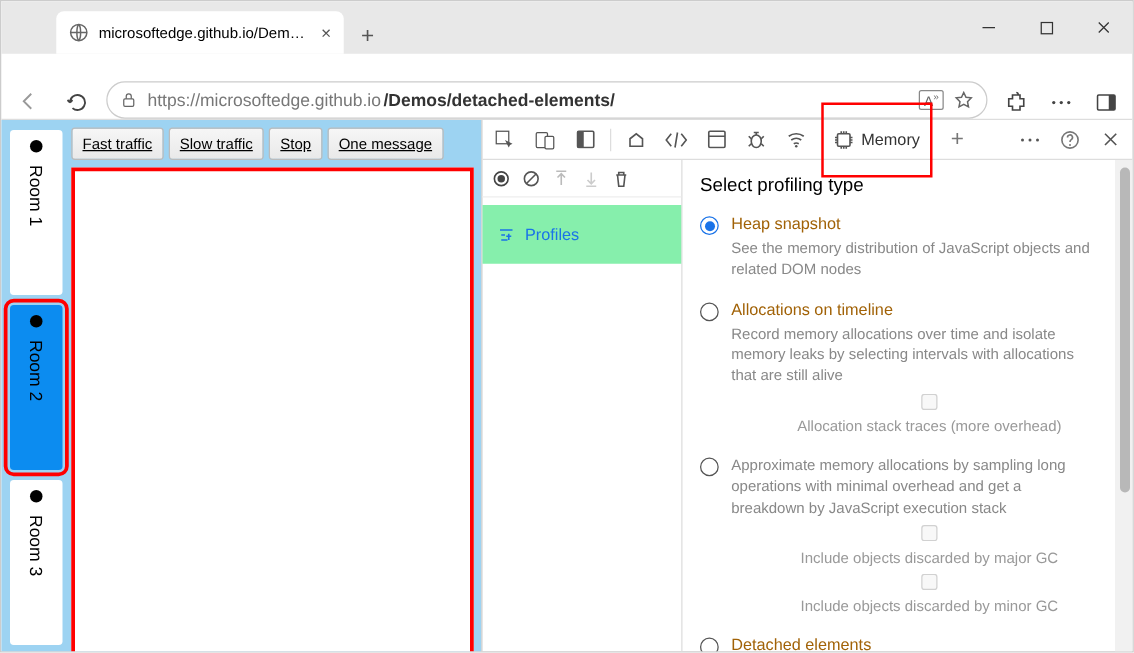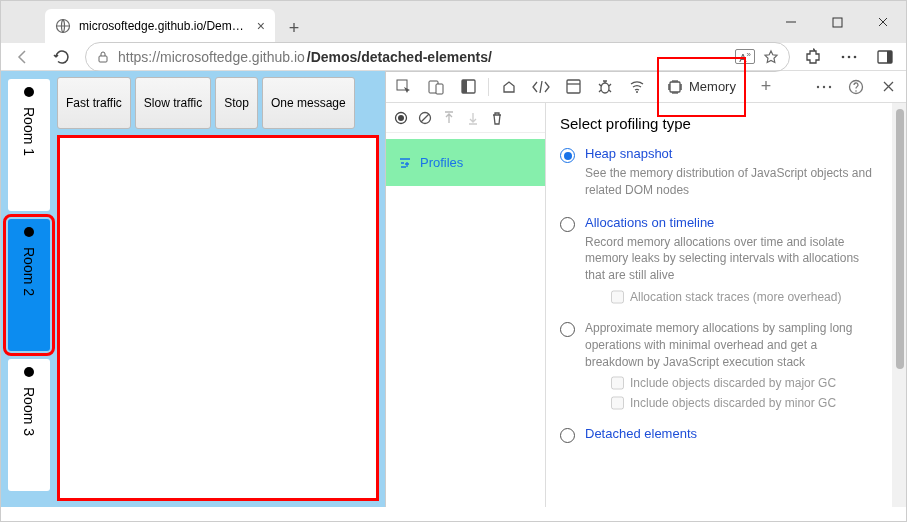--- a/index.html
+++ b/index.html
@@ -9,61 +9,61 @@
 .titlebar { height: 42px; background: #e8e8e8; display: flex; align-items: flex-end; }
 .tab { margin-left: 44px; height: 34px; background: #fff; border-radius: 6px 6px 0 0; display: flex; align-items: center; padding: 0 10px; gap: 8px; font-size: 12px; width: 230px; }
 .tab .globe { width: 16px; height: 16px; }
 .tab-title { flex: 1; white-space: nowrap; overflow: hidden; text-overflow: ellipsis; }
 .tab-close { font-size: 14px; color: #555; }
 .newtab { width: 30px; height: 30px; display: flex; align-items: center; justify-content: center; font-size: 18px; color: #555; margin-left: 4px; }
 .winbtns { margin-left: auto; display: flex; }
 .winbtn { width: 46px; height: 42px; display: flex; align-items: center; justify-content: center; color: #333; }
 
 
-.addr { height: 28px; display: flex; align-items: center; padding: 0 8px; gap: 10px; border-bottom: 1px solid #ddd; }
+.addr { height: 53px; display: flex; align-items: flex-end; padding: 0 8px; gap: 10px; border-bottom: 1px solid #ddd; }
 .navbtn { width: 28px; height: 28px; display: flex; align-items: center; justify-content: center; color: #777; }
 .urlbox { flex: 1; height: 30px; border: 1px solid #ccc; border-radius: 15px; display: flex; align-items: center; padding: 0 10px; gap: 8px; font-size: 14px; color: #777; }
 .urlbox .secure { width: 14px; height: 14px; }
 .urlpath { color: #333; font-weight: bold; }
 .addricon { width: 26px; height: 26px; display: flex; align-items: center; justify-content: center; color: #555; }
 
 
 .mainrow { display: flex; height: calc(522px - 42px - 42px - 2px); }
 
 
 .page { width: 384px; display: flex; background: #9dd3f2; }
 .rooms { width: 56px; display: flex; flex-direction: column; align-items: center; gap: 8px; padding: 8px 4px; }
 .room { width: 42px; height: 132px; background: #fff; border-radius: 3px; display: flex; flex-direction: column; align-items: center; padding-top: 8px; gap: 6px; position: relative; }
 .room.sel { background: #0c8cf0; outline: 3px solid red; outline-offset: 2px; }
 .dot { width: 10px; height: 10px; background: #000; border-radius: 50%; }
 .room-label { writing-mode: vertical-rl; font-size: 14px; margin-top: 4px; }
 .pagecol { flex: 1; display: flex; flex-direction: column; padding: 6px 6px 6px 0; }
 .toolbar { display: flex; gap: 4px; margin-bottom: 6px; }
-.btn { background: linear-gradient(#f6f6f6,#e9e9e9); border: 1px solid #bbb; border-radius: 3px; padding: 18px 8px; font-size: 12px; }
+.btn { background: linear-gradient(#f6f6f6,#e9e9e9); border: 1px solid #bbb; border-radius: 3px; padding: 5px 8px; font-size: 12px; text-decoration: underline; }
 .canvas { flex: 1; background: #fff; border: 3px solid red; }
 
 
 .dev { flex: 1; display: flex; flex-direction: column; border-left: 1px solid #ccc; }
 .dev-tabs { height: 32px; display: flex; align-items: center; border-bottom: 1px solid #ddd; padding: 0 6px; gap: 8px; }
 .devicon { width: 24px; height: 24px; display: flex; align-items: center; justify-content: center; color: #555; }
 .memory-tab { display: flex; align-items: center; gap: 6px; padding: 20px 8px; border: 2px solid red; color: #333; font-size: 13px; }
 .dev-body { flex: 1; display: flex; }
 .dev-side { width: 160px; border-right: 1px solid #ddd; display: flex; flex-direction: column; }
 .side-tools { height: 30px; display: flex; align-items: center; gap: 10px; padding: 0 8px; border-bottom: 1px solid #eee; color: #555; }
 .side-tools .disabled { color: #bbb; }
 .profiles-item { display: flex; align-items: center; gap: 8px; padding: 16px 12px; background: #86efac; color: #1a73e8; font-size: 13px; margin-top: 6px; }
 .dev-main { flex: 1; overflow-y: auto; padding: 12px 30px 12px 14px; position: relative; }
 .dev-main h3 { font-size: 15px; font-weight: 400; margin-bottom: 14px; }
 .opt { display: flex; gap: 10px; margin-bottom: 16px; }
 .radio { width: 15px; height: 15px; border: 1.5px solid #555; border-radius: 50%; margin-top: 2px; flex-shrink: 0; position: relative; }
 .radio.on { border-color: #1a73e8; }
 .radio.on::after { content: ""; position: absolute; inset: 2.5px; background: #1a73e8; border-radius: 50%; }
-.opt-title { font-size: 13px; color: #1d4ed8; margin-bottom: 4px; }
+.opt-title { font-size: 13px; color: #a16207; margin-bottom: 4px; }
 .opt-desc { font-size: 12px; color: #888; line-height: 1.4; }
-.chk { display: flex; gap: 6px; margin: 6px 0 0 26px; font-size: 12px; color: #999; }
+.chk { display: flex; align-items: center; gap: 6px; margin: 6px 0 0 26px; font-size: 12px; color: #999; flex-direction: column; }
 .chk input { accent-color: #888; }
 .scrolltrack { position: absolute; right: 0; top: 0; width: 14px; height: 100%; background: #f1f1f1; }
 .scrollthumb { position: absolute; right: 2px; top: 6px; width: 8px; height: 260px; background: #b8b8b8; border-radius: 4px; }
 svg { display: block; }
 </style>
 </head>
 <body>
 
 <div class="titlebar">
   <div class="tab">

